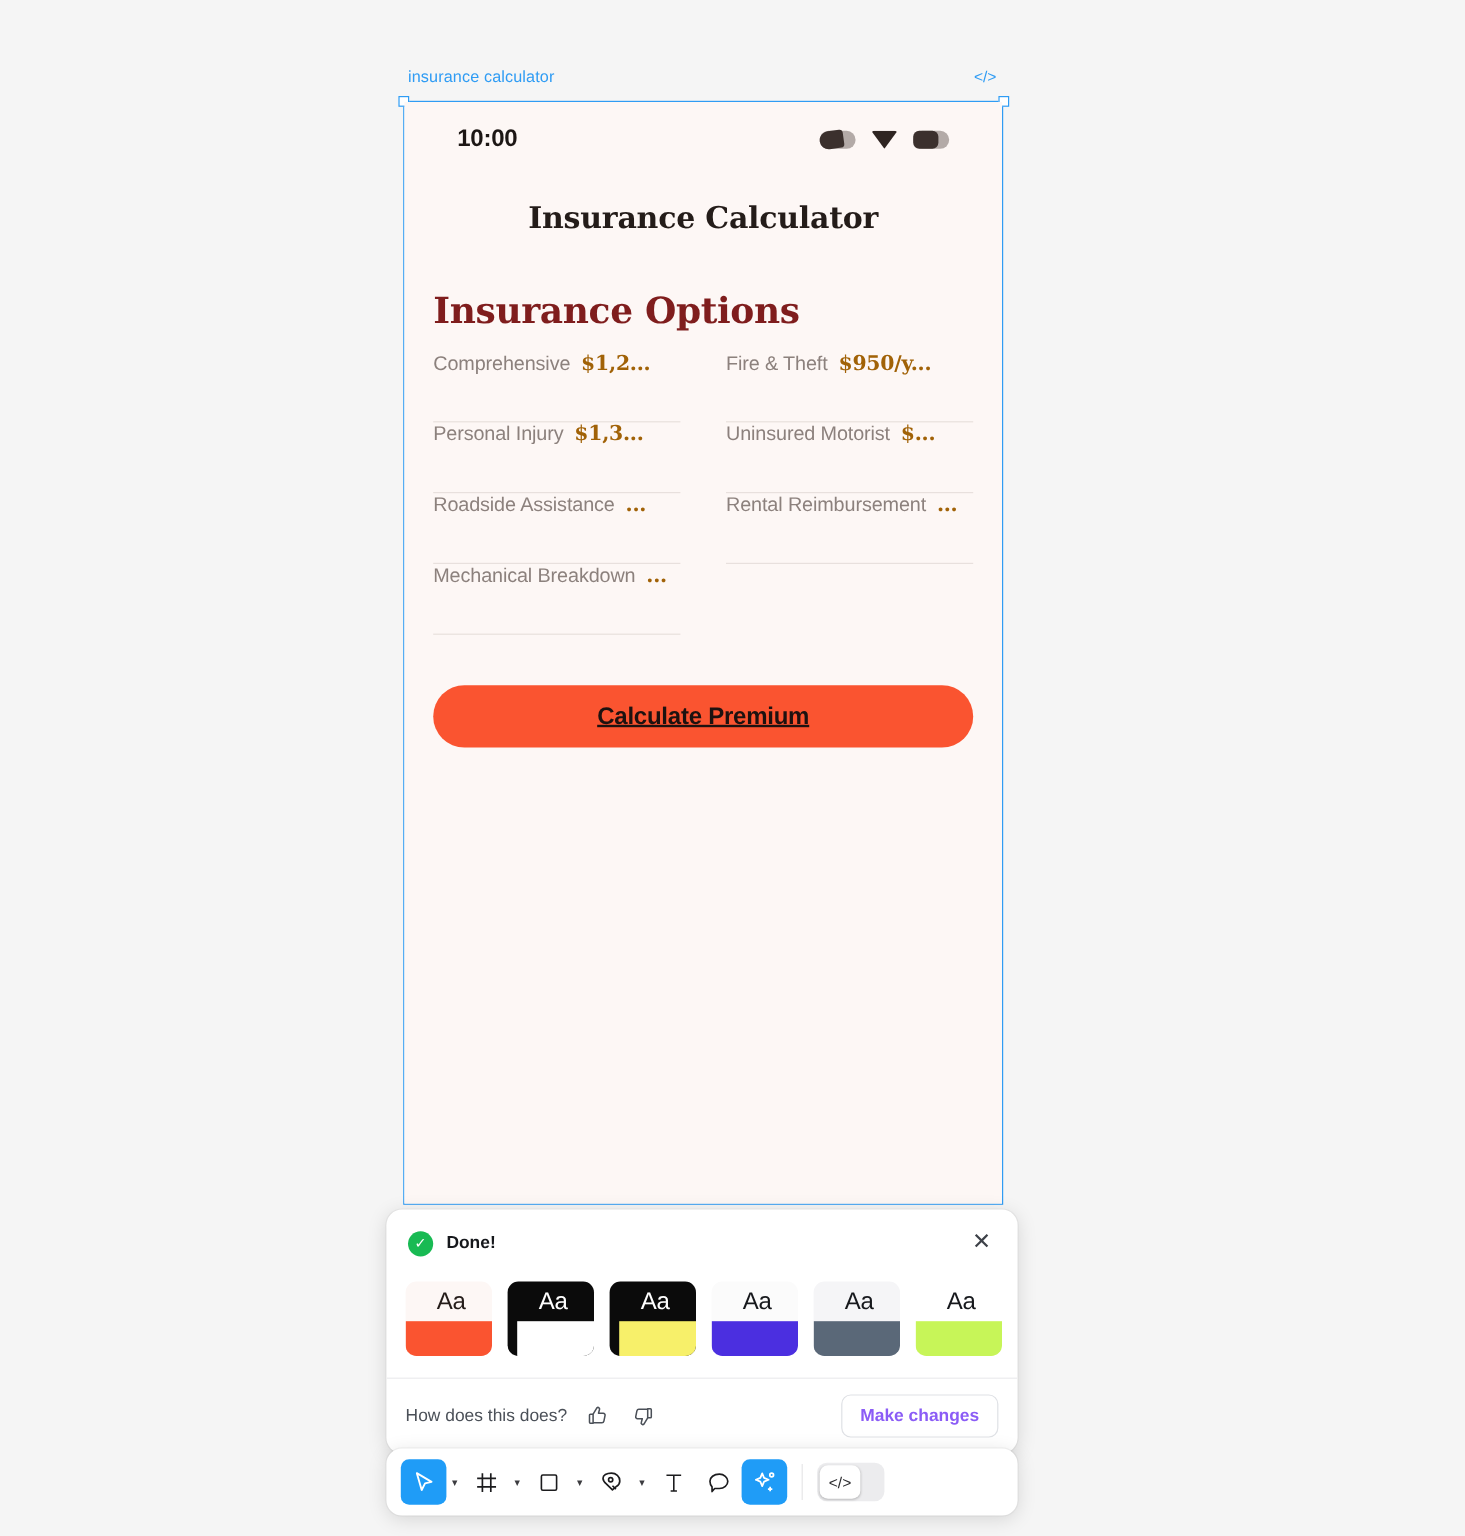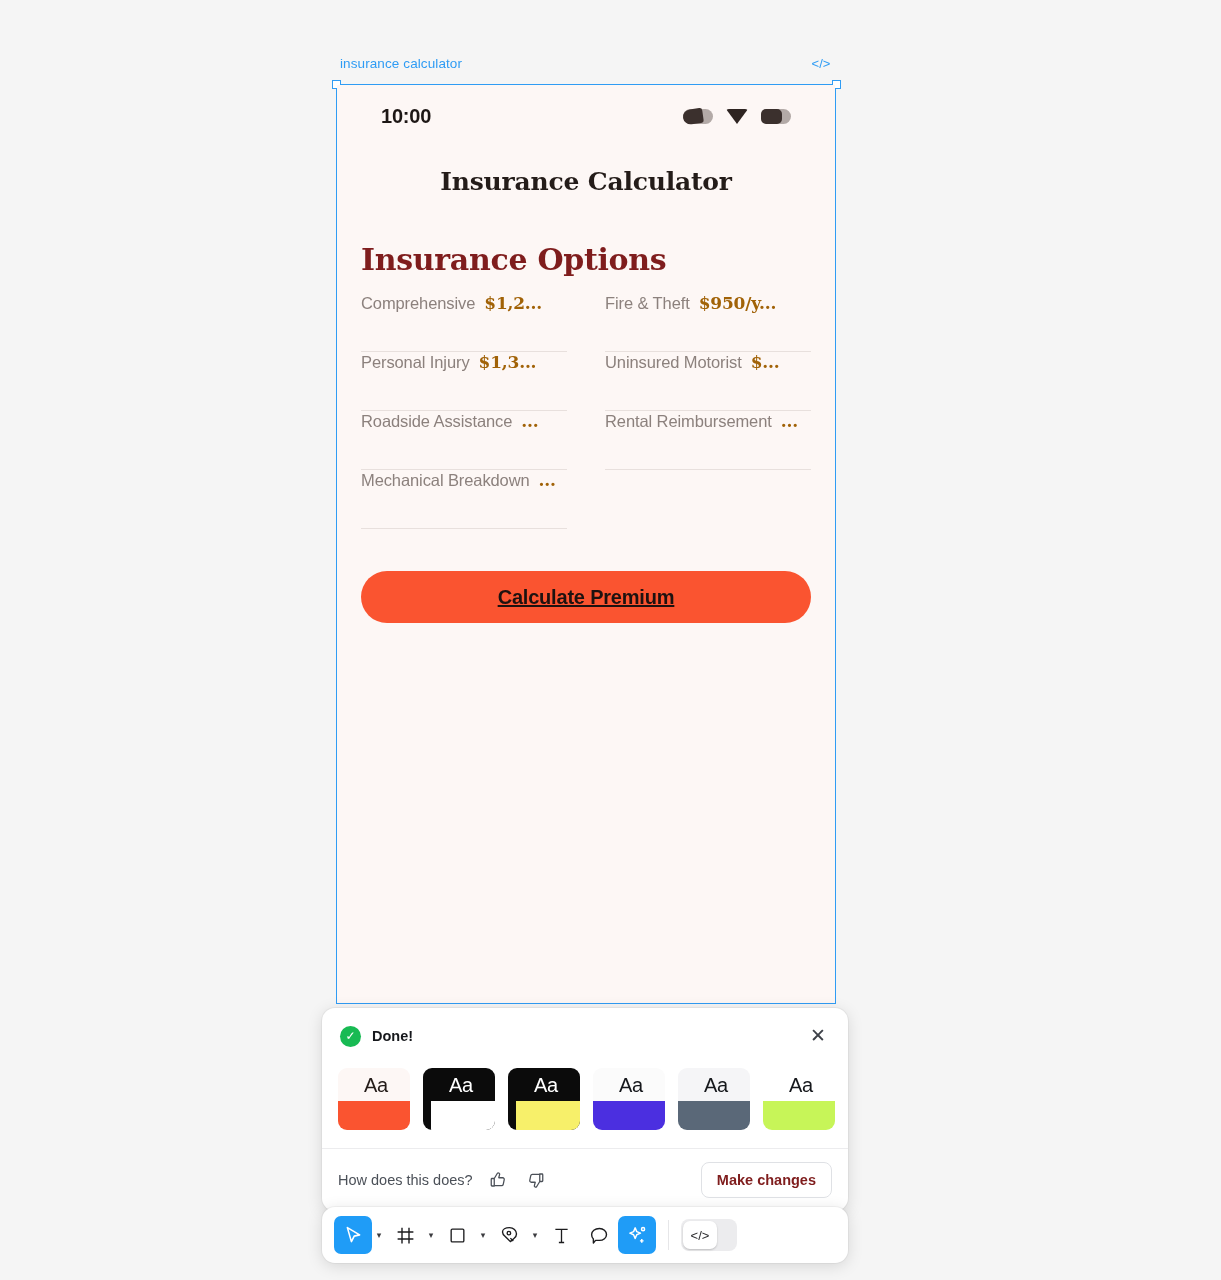--- a/index.html
+++ b/index.html
@@ -269,21 +269,21 @@
   }
   .make-changes {
     margin-left: auto;
     padding: 9px 15px;
     border-radius: 8px;
     border: 1px solid #dfe1e5;
     background: #fff;
     font-family: "Liberation Sans", sans-serif;
     font-size: 14.5px;
     font-weight: 700;
-    color: #7f1d1d;
+    color: #8b5cf6;
     cursor: pointer;
   }
 
   
   .toolbar {
     position: absolute;
     left: 322px; top: 1207px;
     width: 526px; height: 56px;
     background: #ffffff;
     border-radius: 13px;

